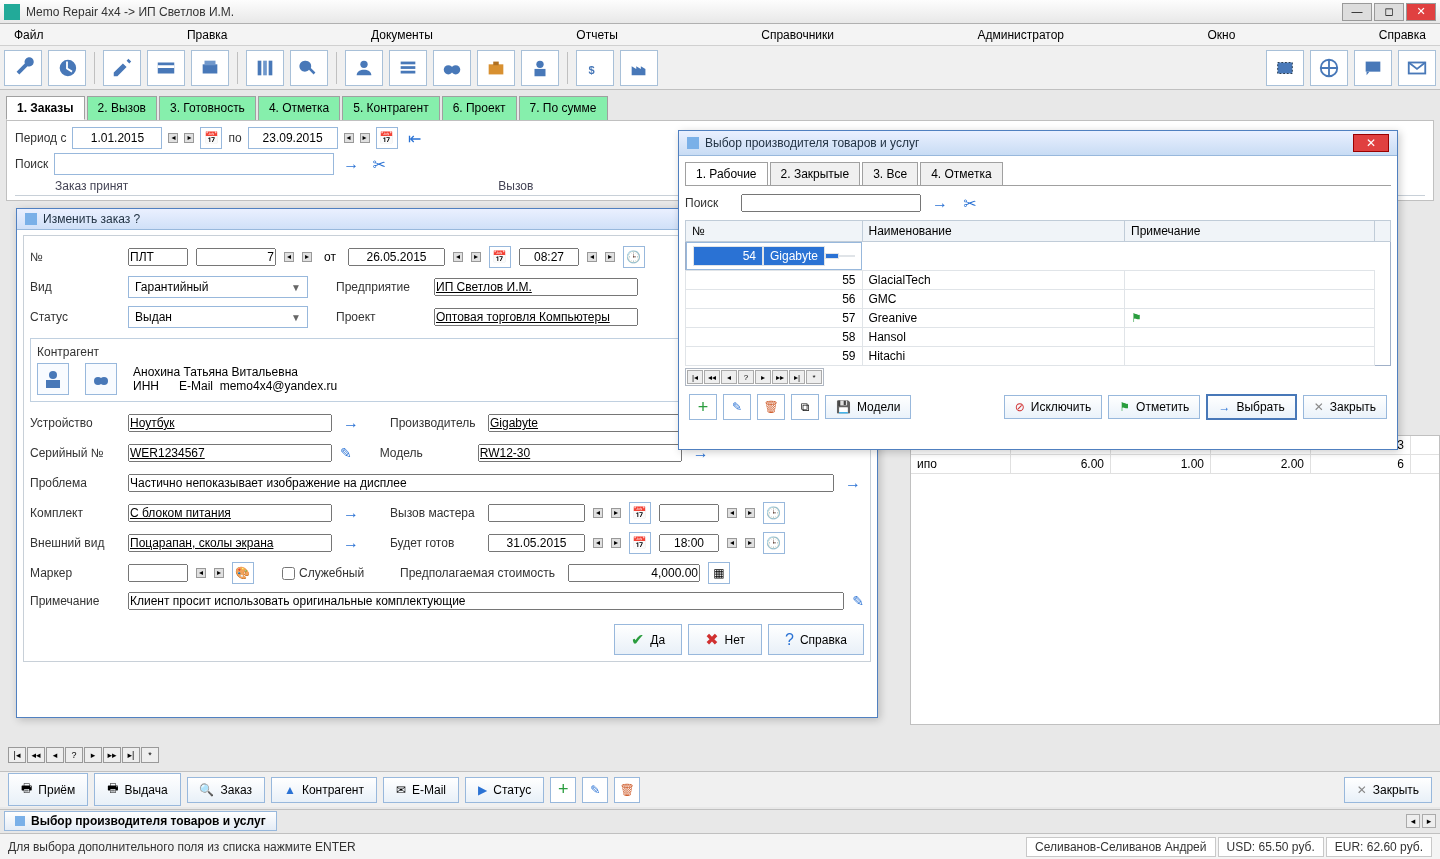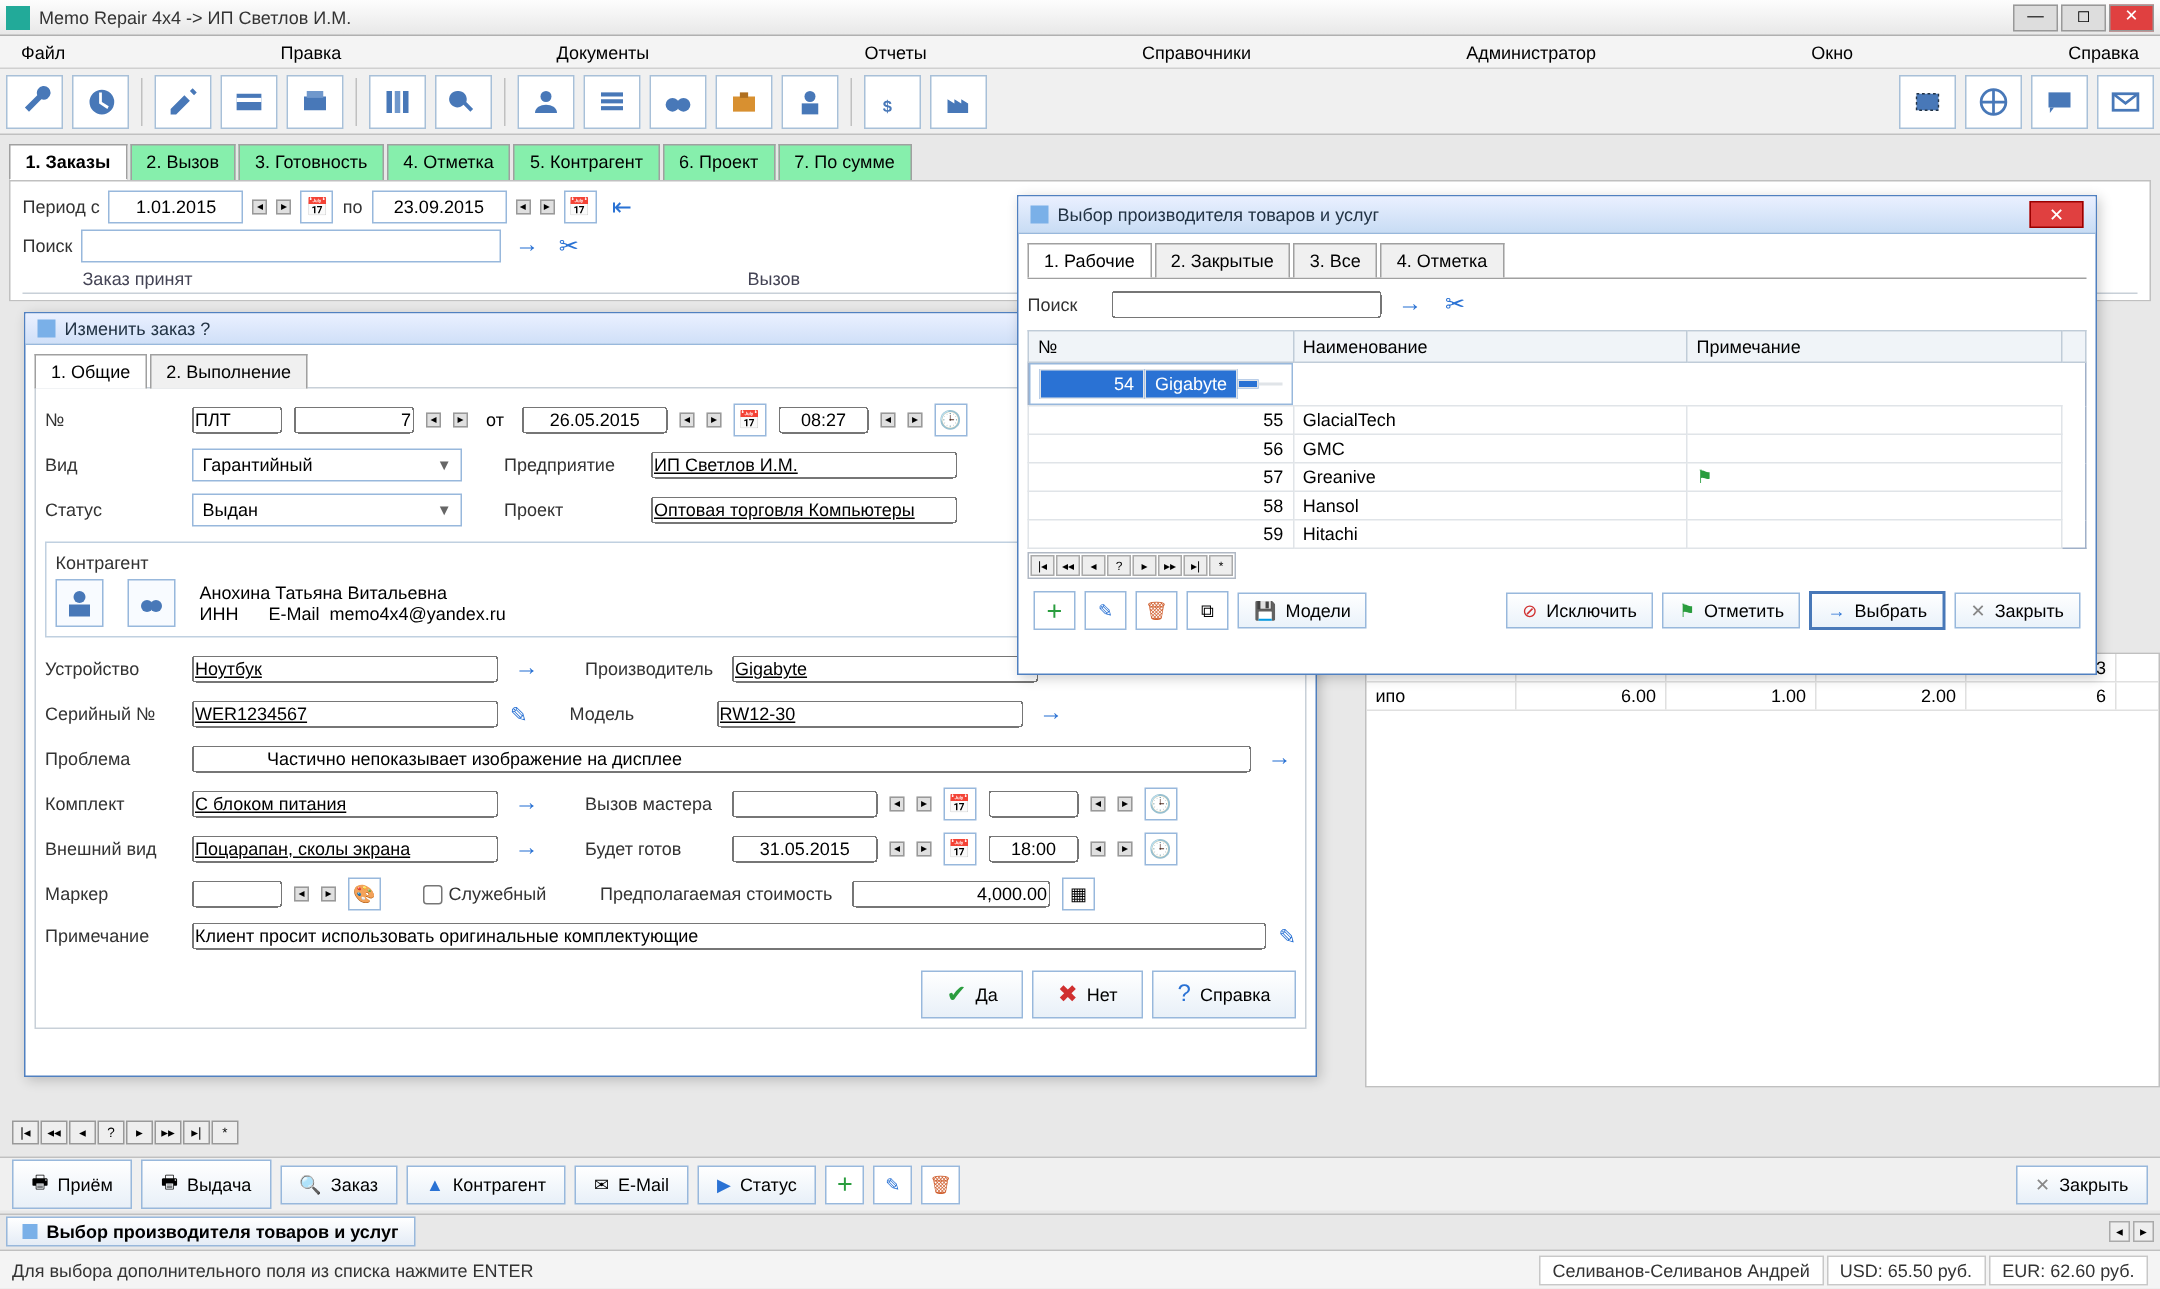--- a/index.html
+++ b/index.html
@@ -266,27 +266,20 @@
       <div>6</div>
     </div>
 </div>
 
 <div class="dialog order-dialog">
   <div class="dialog-title">
     <span style="width:12px;height:12px;background:#7ab0e8;display:inline-block"></span>
     <span>Изменить заказ ?</span>
   </div>
   <div class="dialog-body">
-    <div style="display:flex;align-items:center">
-      <div class="inner-tabs" style="border:none">
-        <div class="inner-tab active">1. Общие</div>
-        <div class="inner-tab">2. Выполнение</div>
-      </div>
-      <div class="created-label">Создан: 26.05.2015</div>
-    </div>
     <div style="border:1px solid #c8d0d8;padding:6px;margin-top:-1px;background:#fff">
 
       <div class="form-row">
         <label>№</label>
         <input class="w60" value="ПЛТ" style="">
         <input class="w80" style="text-align: right;" value="7">
         <span class="spin-btn">◂</span>
           <span class="spin-btn">▸</span>
         <span style="width:20px;text-align:center">от</span>
         <input class="w100" style="text-align: center;" value="26.05.2015">
@@ -358,21 +351,21 @@
       <div class="form-row">
         <label>Серийный №</label>
         <input class="w220" value="WER1234567" style="">
         <span class="pencil">✎</span>
         <label class="label2">Модель</label>
         <input class="w220" value="RW12-30" style="">
         <span class="arrow-btn">→</span>
       </div>
       <div class="form-row">
         <label>Проблема</label>
-        <input style="flex: 1 1 0%; padding-left: 48px;" value="Частично непоказывает изображение на дисплее">
+        <input style="flex: 1 1 0%;" value="Частично непоказывает изображение на дисплее">
         <span class="arrow-btn">→</span>
       </div>
       <div class="form-row">
         <label>Комплект</label>
         <input class="w220" value="С блоком питания" style="">
         <span class="arrow-btn">→</span>
         <label class="label2">Вызов мастера</label>
         <input class="w100" style="">
         <span class="spin-btn">◂</span>
           <span class="spin-btn">▸</span>

